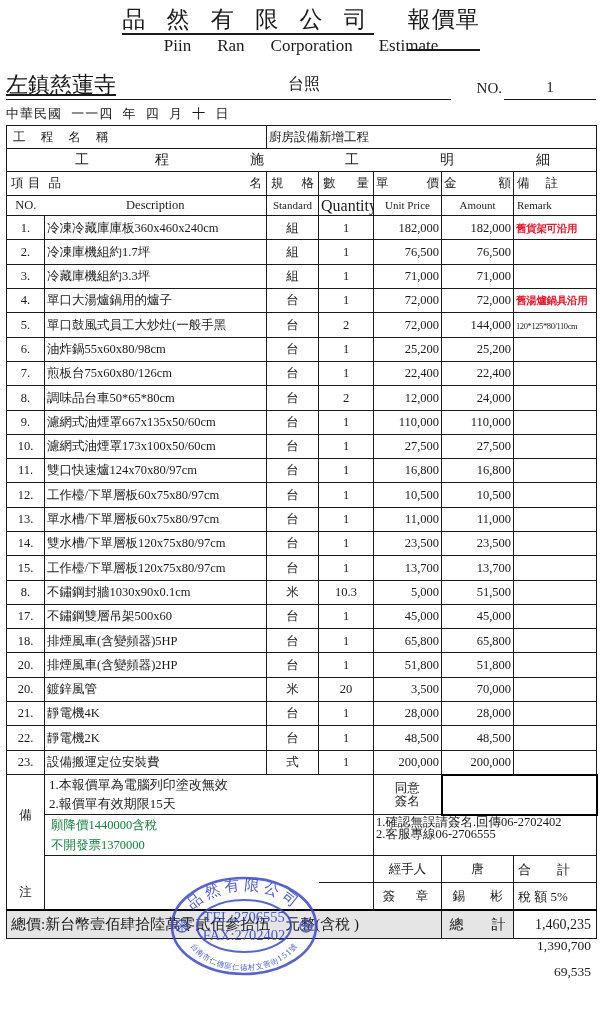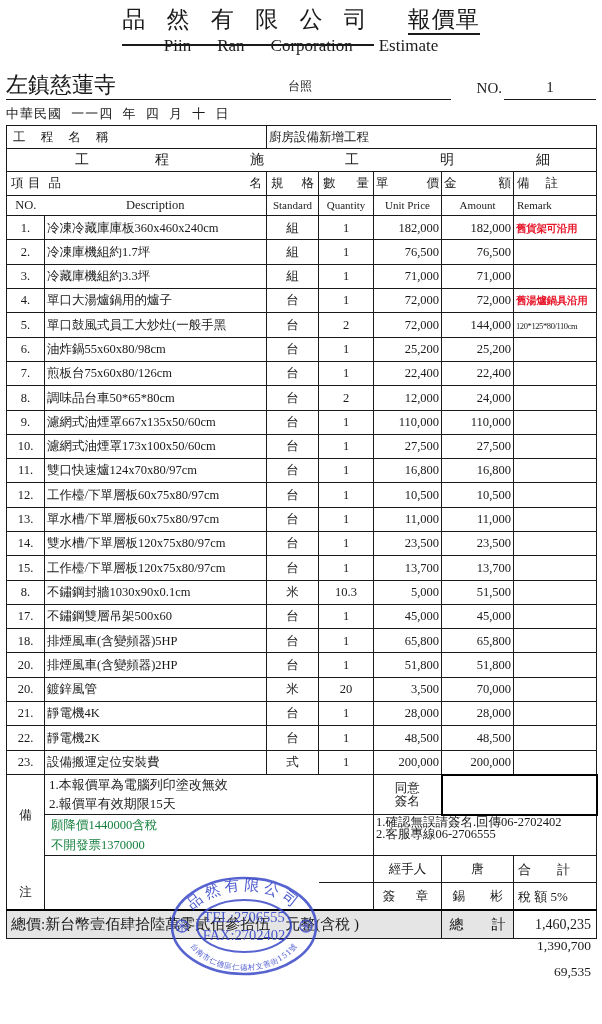--- a/index.html
+++ b/index.html
@@ -10,38 +10,38 @@
     -webkit-font-smoothing:none;
   }
   .page{position:relative;width:602px;height:1024px;box-sizing:border-box;padding:0 6px;}
 
   
   .masthead{padding-top:6px;}
   .cn-title{
     text-align:center;font-size:23px;letter-spacing:0;line-height:1.15;
     font-family:"DejaVu Serif",serif;
   }
-  .cn-title .co{letter-spacing:7px;border-bottom:2px solid #1a1a1a;padding-bottom:12px;}
-  .cn-title .doc{letter-spacing:1px;border-bottom:2px solid #1a1a1a;padding-bottom:1px;margin-left:34px;}
+  .cn-title .co{letter-spacing:7px;border-bottom:2px solid #1a1a1a;padding-bottom:1px;}
+  .cn-title .doc{letter-spacing:1px;border-bottom:2px solid #1a1a1a;padding-bottom:17px;margin-left:34px;}
   .en-title{
     text-align:center;font-size:17px;margin-top:5px;line-height:1.1;
   }
   .en-title span{display:inline-block;}
   .en-title .g{width:26px;}
 
   
   .clientline{
     display:flex;align-items:flex-end;margin-top:14px;height:30px;
   }
   .client-name{
     font-size:22px;line-height:1;border-bottom:1.6px solid #1a1a1a;
-    width:262px;padding-bottom:3px;font-family:"DejaVu Serif",serif;
+    width:262px;padding-bottom:3px;font-family:"DejaVu Serif",serif;text-decoration:underline;
   }
   .taichao{
-    font-size:12px;border-bottom:1.6px solid #1a1a1a;flex:1;
+    font-size:16px;border-bottom:1.6px solid #1a1a1a;flex:1;
     text-align:left;padding-bottom:4px;padding-left:20px;
   }
   .no-label{font-size:15px;padding:0 2px 3px 26px;}
   .no-value{
     font-size:15px;border-bottom:1.6px solid #1a1a1a;width:92px;
     text-align:center;padding-bottom:3px;
   }
 
   
   .dateline{font-size:13px;margin-top:5px;margin-bottom:2px;letter-spacing:1px;}
@@ -227,21 +227,21 @@
     <tr class="row-head2">
       <td class="c-no" style="border-right:none;border-top:none;">
         <span>NO.</span>
       </td>
       <td class="c-desc" style="border-left:none;border-top:none;text-align:center;">
         <span>Description</span>
       </td>
       <td class="c-std" style="border-top:none;font-size:11px;">
         <span>Standard</span>
       </td>
-      <td class="c-qty" style="border-top:none;font-size:11px;margin-top:12px;">
+      <td class="c-qty" style="border-top:none;font-size:16px;margin-top:12px;">
         <span>Quantity</span>
       </td>
       <td class="c-price" style="border-top:none;font-size:11px;text-align:center;padding:0;">
         <span>Unit Price</span>
       </td>
       <td class="c-amt" style="border-top:none;font-size:11px;text-align:center;padding:0;">
         <span>Amount</span>
       </td>
       <td class="c-remark" style="border-top:none;font-size:11px;text-align:left;padding-left:3px;">
         <span>Remark</span>

